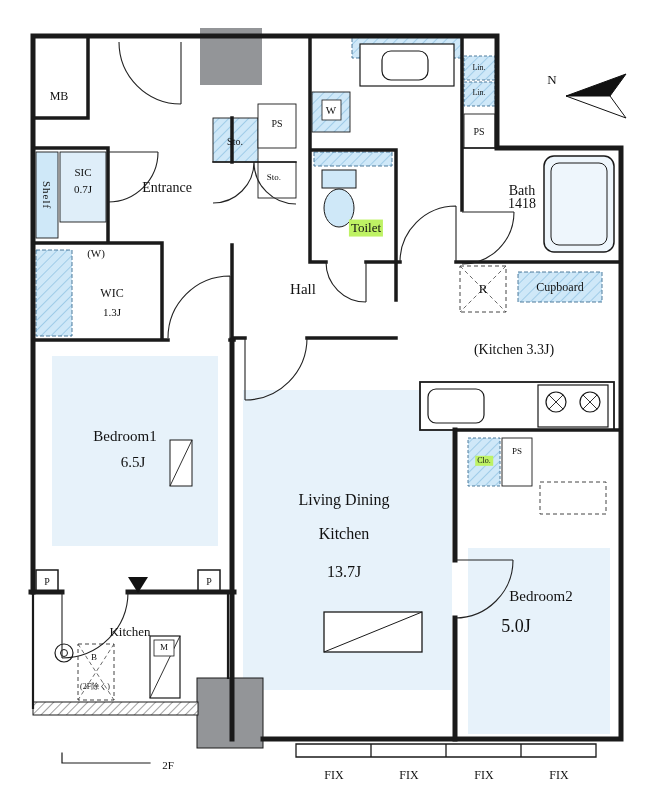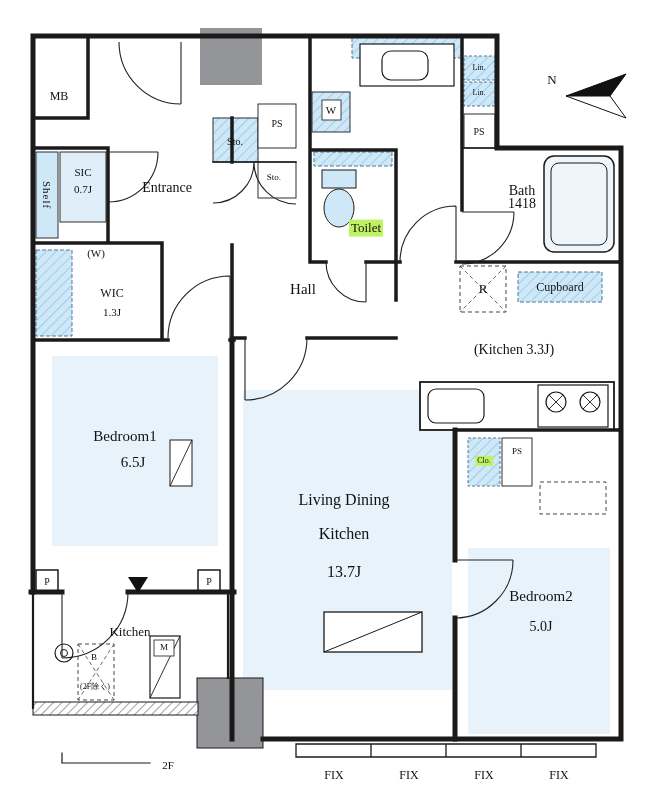--- a/index.html
+++ b/index.html
@@ -190,21 +190,21 @@
   <div class="lbl" style="left:133px;top:463px;font-size:15px">6.5J</div>
 
   <div class="lbl" style="left:344px;top:500px;font-size:16px">Living Dining</div>
   <div class="lbl" style="left:344px;top:534px;font-size:16px">Kitchen</div>
   <div class="lbl" style="left:344px;top:572px;font-size:16px">13.7J</div>
 
   <div class="lbl bg" style="left:484px;top:461px;font-size:8px">Clo.</div>
   <div class="lbl" style="left:517px;top:452px;font-size:9px">PS</div>
 
   <div class="lbl" style="left:541px;top:597px;font-size:15px">Bedroom2</div>
-  <div class="lbl" style="left:541px;top:627px;font-size:14px">5.0J</div>
+  <div class="lbl" style="left:516px;top:627px;font-size:18px">5.0J</div>
 
   <div class="lbl" style="left:130px;top:632px;font-size:13px">Kitchen</div>
   <div class="lbl" style="left:94px;top:658px;font-size:9px">B</div>
   <div class="lbl" style="left:95px;top:687px;font-size:8px">(2F除く)</div>
   <div class="lbl" style="left:164px;top:648px;font-size:9px">M</div>
 
   <div class="lbl" style="left:47px;top:581px;font-size:10px">P</div>
   <div class="lbl" style="left:209px;top:581px;font-size:10px">P</div>
 
   <div class="lbl" style="left:334px;top:776px;font-size:12px">FIX</div>

